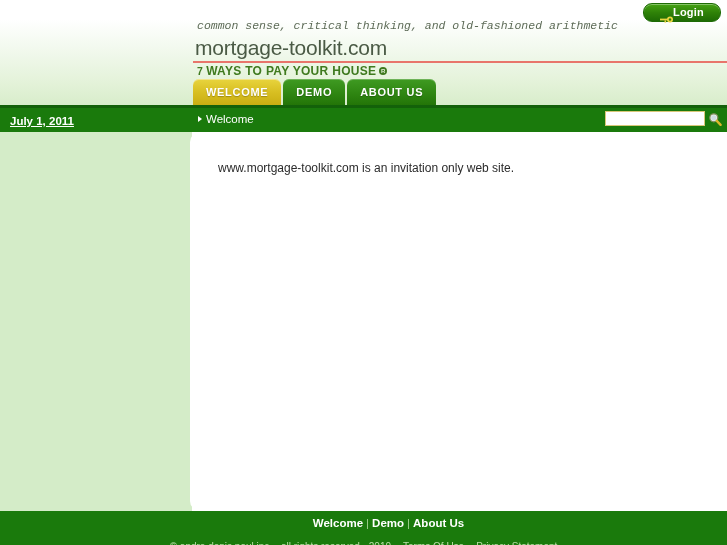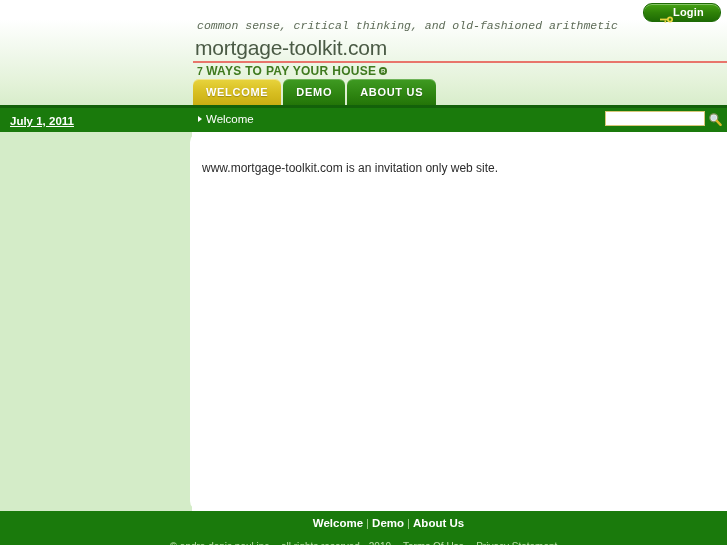--- a/index.html
+++ b/index.html
@@ -224,21 +224,21 @@
   }
   .content-panel {
     position: absolute;
     left: 190px; top: 132px;
     width: 537px;
     height: 379px;
     background: #ffffff;
     border-radius: 10px 0 0 10px;
   }
   .content-inner {
-    padding: 27px 24px 0 12px;
+    padding: 27px 24px 0 28px;
   }
   .content-inner p {
     margin: 0 0 16px 0;
     font-size: 12px;
     color: #2b2b2b;
     line-height: 1.5;
     font-family: "Liberation Sans", sans-serif;
   }
   .inline-link {
     color: #2f8612;

